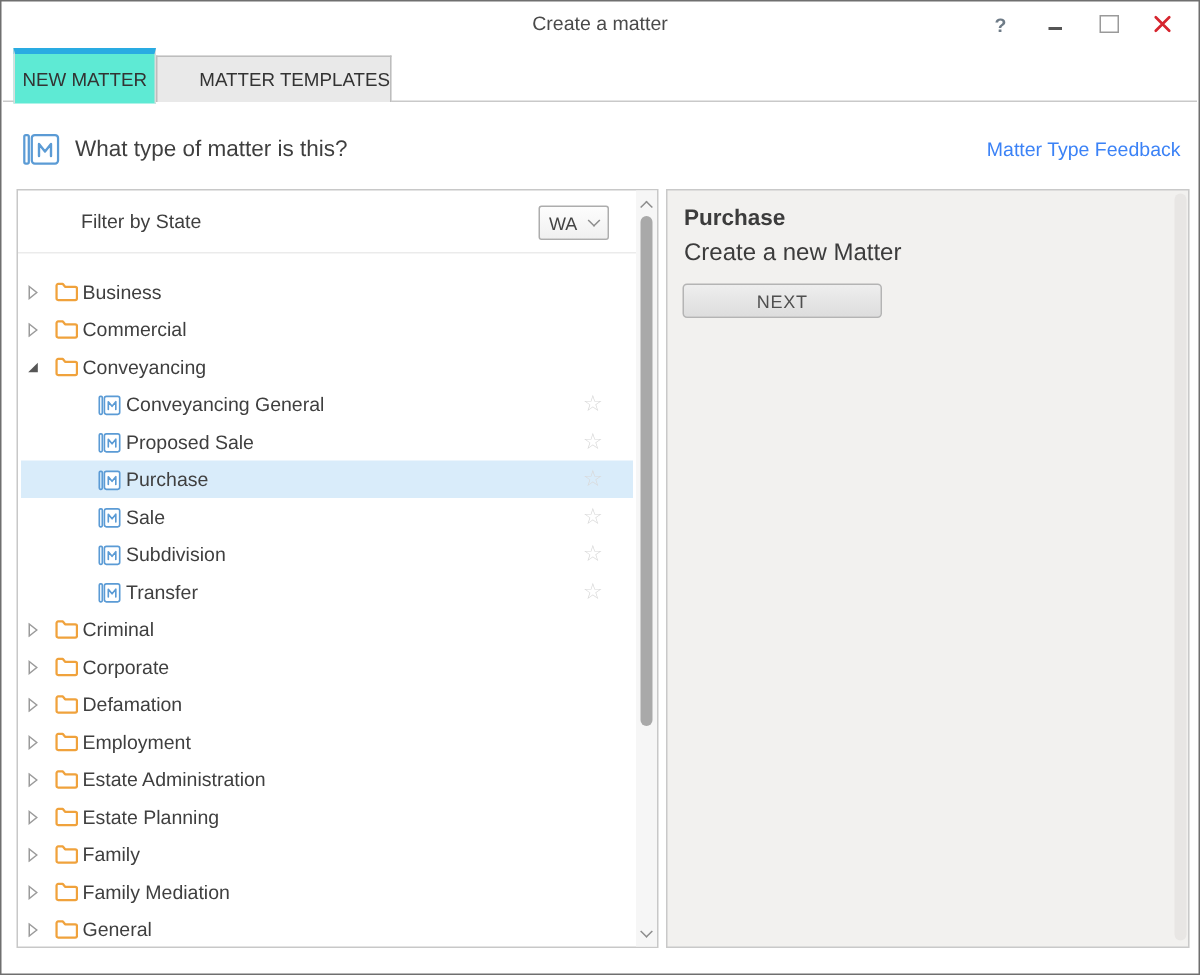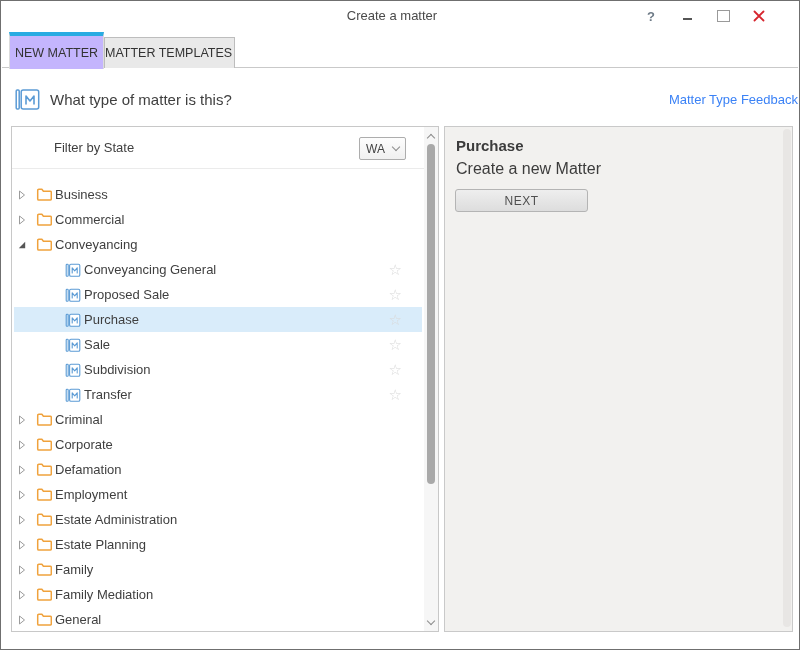--- a/index.html
+++ b/index.html
@@ -1,38 +1,38 @@
 <!DOCTYPE html>
 <html><head>
 <meta charset="utf-8">
 <style>
   html,body{margin:0;padding:0;background:#fff;width:800px;height:650px;overflow:hidden;
     font-family:"Liberation Sans","DejaVu Sans",sans-serif;}
   .window{position:relative;width:800px;height:650px;box-sizing:border-box;
     border:1px solid #6f6f6f;background:#fff;}
   
-  .titlebar{position:absolute;top:0;left:0;right:16px;height:30px;}
+  .titlebar{position:absolute;top:0;left:0;right:0;height:30px;}
   .title{position:absolute;left:0;right:0;top:7px;text-align:center;
     font-size:13px;color:#4a4a4a;}
   .controls{position:absolute;right:6px;top:0;height:30px;display:flex;align-items:center;}
   .ctl{width:36px;height:30px;display:flex;align-items:center;justify-content:center;cursor:default;}
   .help-glyph{font-size:13px;font-weight:bold;color:#6e7b87;}
   .min-glyph{width:9px;height:2px;background:#555;margin-top:6px;}
   .max-glyph{width:11px;height:10px;border:1px solid #9a9a9a;}
   
   .tabstrip-line{position:absolute;top:66px;left:1px;right:1px;height:1px;background:#c9c9c9;z-index:0;}
   .tab-active{position:absolute;left:8px;top:31px;width:95px;height:37px;box-sizing:border-box;
-    background:#c4b5fd;border-top:4px solid #29ABE2;border-left:1px solid #dcdcdc;border-right:1px solid #dcdcdc;
+    background:#5eead4;border-top:4px solid #29ABE2;border-left:1px solid #dcdcdc;border-right:1px solid #dcdcdc;
     z-index:2;display:flex;align-items:center;justify-content:center;
     font-size:12.5px;color:#333;white-space:nowrap;}
-  .tab-inactive{position:absolute;left:103px;top:36px;width:131px;height:31px;box-sizing:border-box;
+  .tab-inactive{position:absolute;left:103px;top:36px;width:157px;height:31px;box-sizing:border-box;
     background:#e9e9e9;border:1px solid #bdbdbd;border-bottom:none;z-index:1;
-    display:flex;align-items:center;justify-content:flex-start;font-size:12.5px;color:#333;white-space:nowrap;}
-  
-  .header-row{position:absolute;top:80px;left:14px;right:1px;height:36px;
+    display:flex;align-items:center;justify-content:flex-end;font-size:12.5px;color:#333;white-space:nowrap;}
+  
+  .header-row{position:absolute;top:80px;left:14px;right:12px;height:36px;
     display:flex;align-items:center;}
   .header-left{display:flex;align-items:center;gap:10px;}
   .question{font-size:15px;color:#3f3f3f;}
   .feedback-link{margin-left:auto;font-size:13px;color:#3b82f6;cursor:pointer;}
   
   .left-panel{position:absolute;left:10px;top:125px;width:428px;height:506px;box-sizing:border-box;
     border:1px solid #c8c8c8;background:#fff;}
   .filter-row{position:relative;height:41px;border-bottom:1px solid #ebebeb;}
   .filter-label{position:absolute;left:14px;top:13px;font-size:13px;color:#3f3f3f;margin-left:28px;}
   .state-select{position:absolute;left:347px;top:10px;width:47px;height:23px;box-sizing:border-box;

